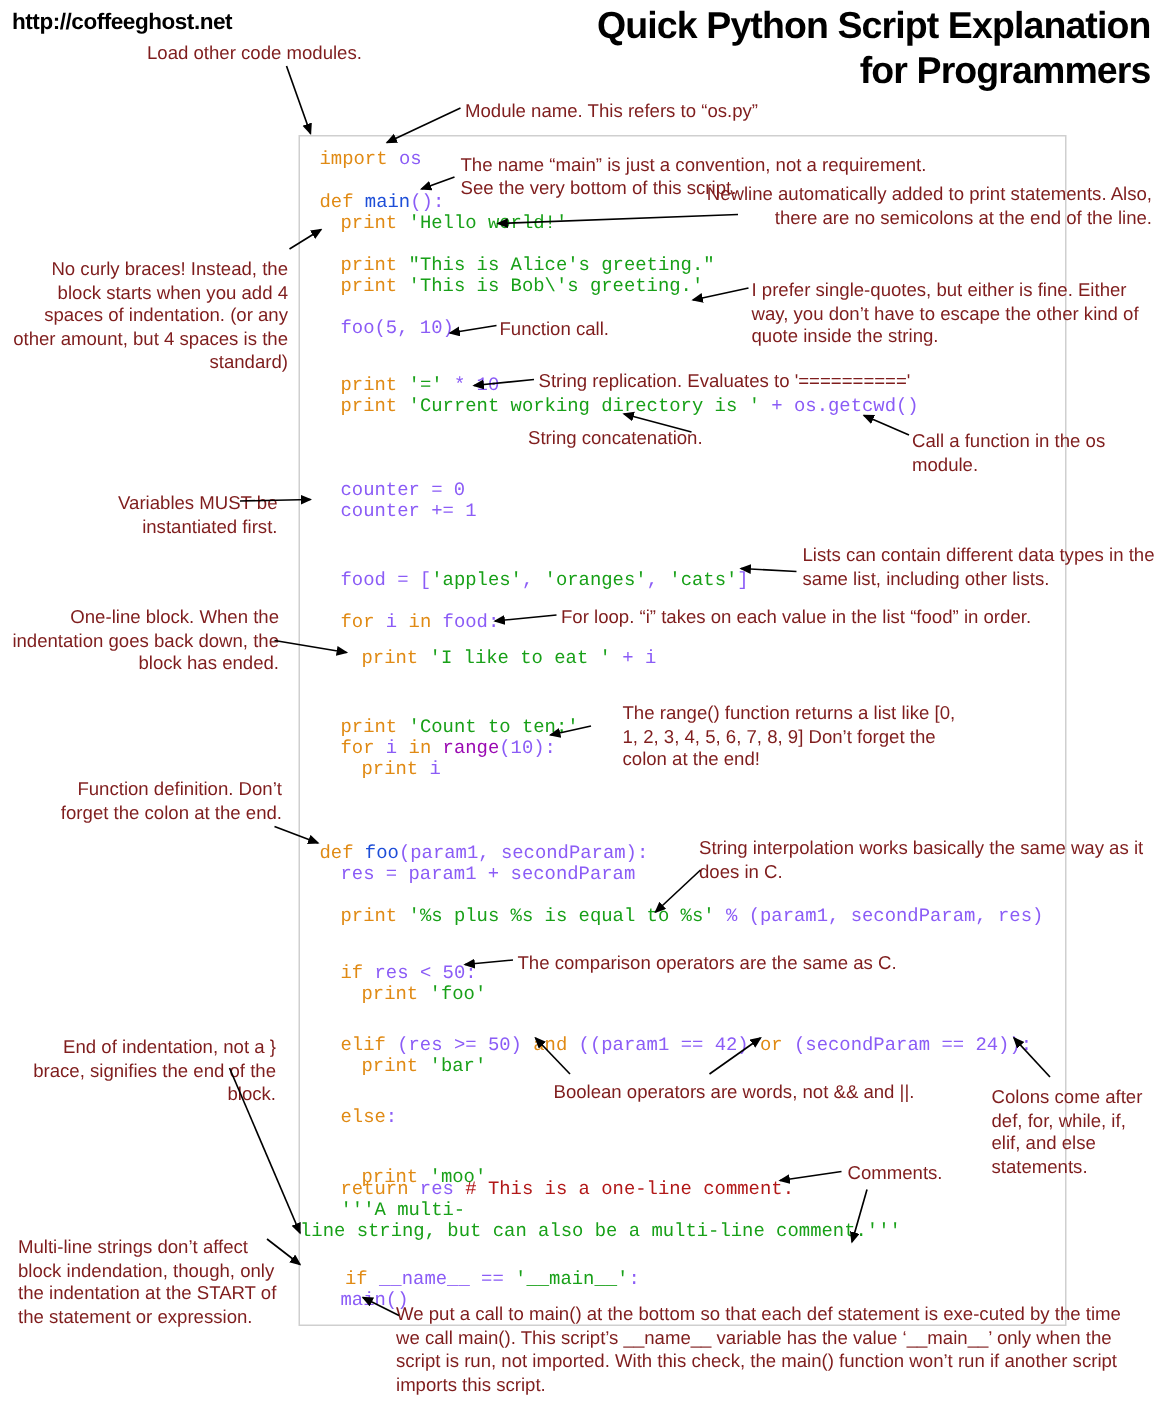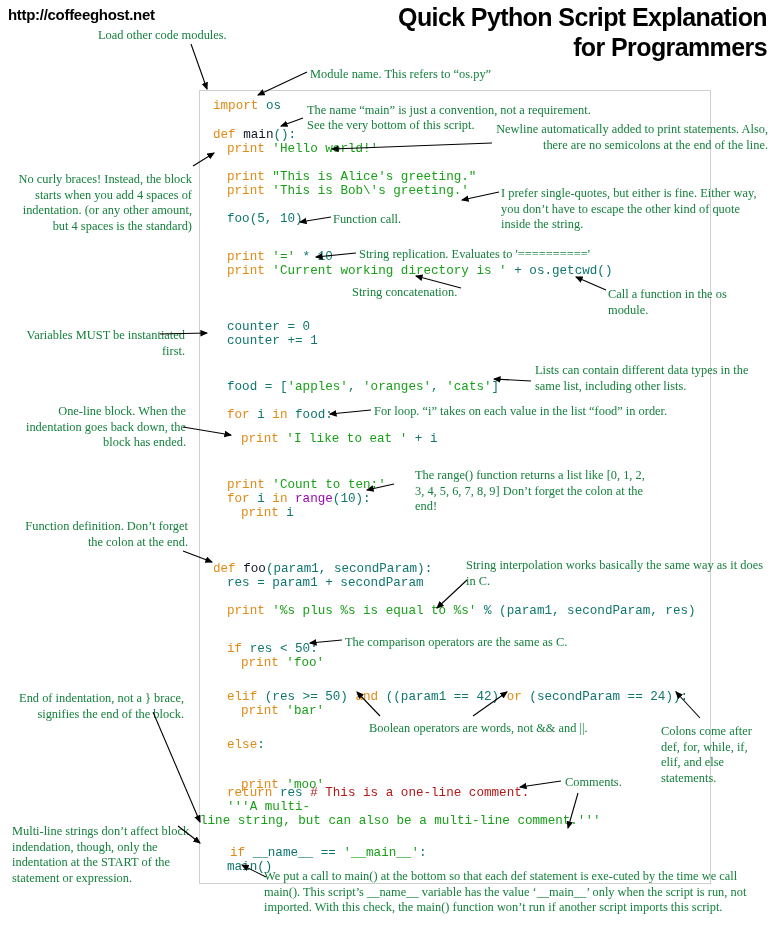--- a/index.html
+++ b/index.html
@@ -44,33 +44,33 @@
   }
   .code-line {
     position: absolute;
     font-family: "Liberation Mono", "DejaVu Sans Mono", monospace;
     font-size: 12.6px;
     line-height: 14px;
     white-space: pre;
     letter-spacing: 0px;
   }
   .kw   { color: #E08A14; }       
-  .fn   { color: #0f172a; }       
+  .fn   { color: #1d4ed8; }       
   .str  { color: #18A018; }       
   .blt  { color: #9A09B2; }       
   .cmt  { color: #B21818; }       
-  .pln  { color: #0f766e; }
+  .pln  { color: #8b5cf6; }
 
   
   .anno {
     position: absolute;
-    font-family: Liberation Serif, serif;
+    font-family: Liberation Sans, sans-serif;
     font-size: 12.4px;
     line-height: 15.6px;
-    color: #15803d;
+    color: #7f1d1d;
   }
   .anno.r { text-align: right; }
   .anno.l { text-align: left; }
 
   
   #arrows {
     position: absolute; left: 0; top: 0;
     width: 773px; height: 938px;
     pointer-events: none;
   }

